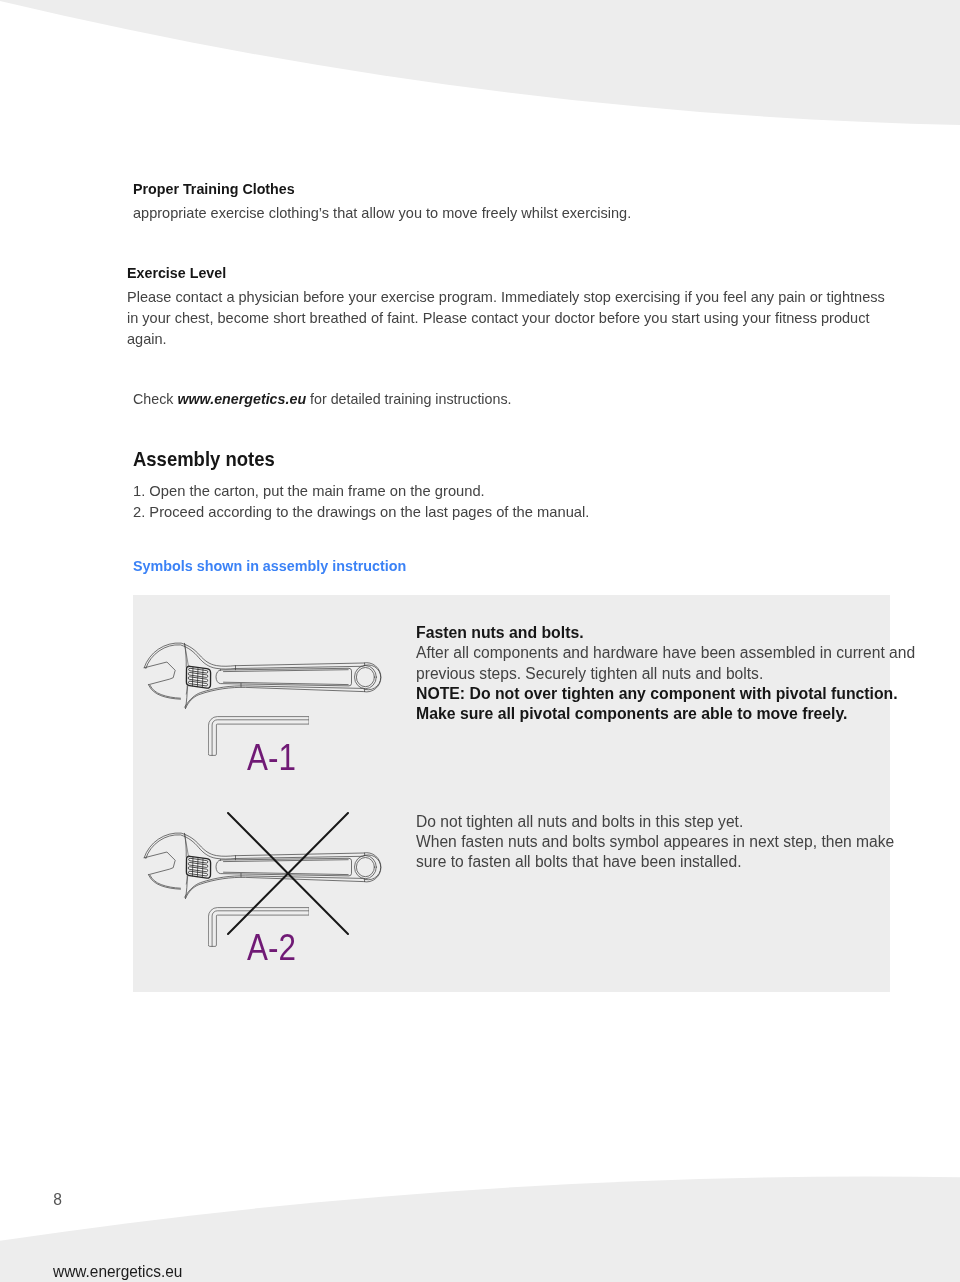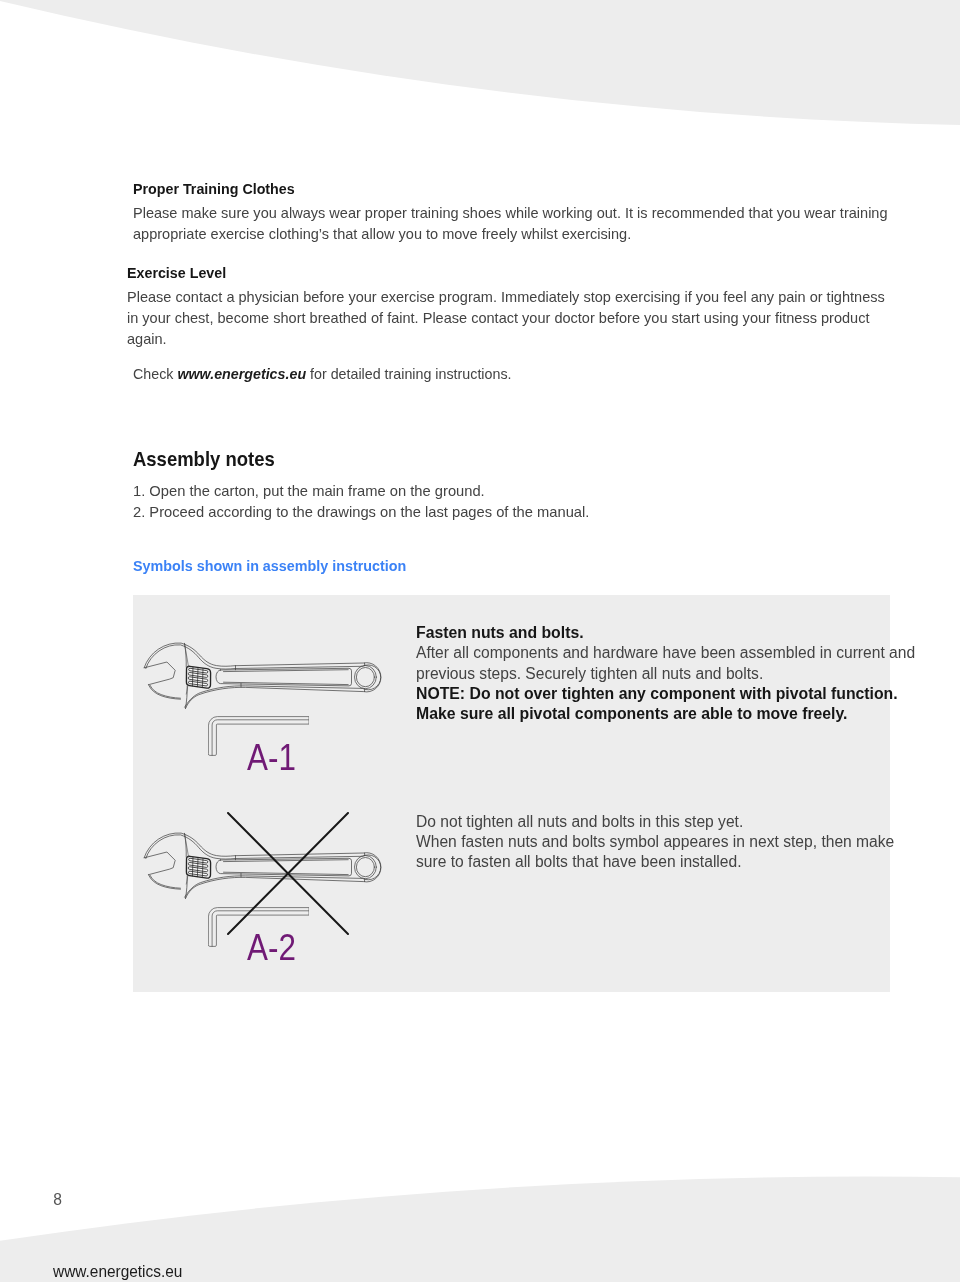--- a/index.html
+++ b/index.html
@@ -42,34 +42,33 @@
 <div class="page">
   <svg class="deco" viewBox="0 0 960 1282">
     <path d="M0,0 H960 V124.9 C640,118.3 320,77.0 0,1.1 Z" fill="#ededed"></path>
     <path d="M0,1240.7 C320,1193.3 640,1172.2 960,1177.3 V1282 H0 Z" fill="#ededed"></path>
     <rect x="133" y="595" width="757" height="397" fill="#ededed"></rect>
   </svg>
 
   <div class="blk" style="left:133px;top:179.2px;width:760px">
     <div class="sec-h"><span class="sq">Proper Training Clothes</span></div>
     <div class="sec-p">
-      <div class="bl"><span class="sq">Please make sure you always wear proper training shoes while working out. It is recommended that you wear training</span></div>
       <div class="bl"><span class="sq">appropriate exercise clothing’s that allow you to move freely whilst exercising.</span></div>
     </div>
   </div>
   <div class="blk" style="left:127px;top:263.4px;width:760px">
     <div class="sec-h"><span class="sq">Exercise Level</span></div>
     <div class="sec-p">
       <div class="bl"><span class="sq">Please contact a physician before your exercise program. Immediately stop exercising if you feel any pain or tightness</span></div>
       <div class="bl"><span class="sq">in your chest, become short breathed of faint. Please contact your doctor before you start using your fitness product</span></div>
       <div class="bl"><span class="sq">again.</span></div>
     </div>
   </div>
 
-  <div class="blk sec-p" style="left:133px;top:364px;width:760px;white-space:nowrap">
+  <div class="blk sec-p" style="left:133px;top:389px;width:760px;white-space:nowrap">
     <span class="sq"><span>Check </span><span class="lnk">www.energetics.eu</span><span> for detailed training instructions.</span></span>
   </div>
 
   <div class="blk" style="left:133px;top:448px;width:756px">
     <div class="big-h"><span class="sq">Assembly notes</span></div>
     <div class="step" style="margin-top:12px"><span class="sq">1. Open the carton, put the main frame on the ground.</span></div>
     <div class="step"><span class="sq">2. Proceed according to the drawings on the last pages of the manual.</span></div>
   </div>
 
   <div class="blk sym-h" style="left:133px;top:556.3px"><span class="sq">Symbols shown in assembly instruction</span></div>

